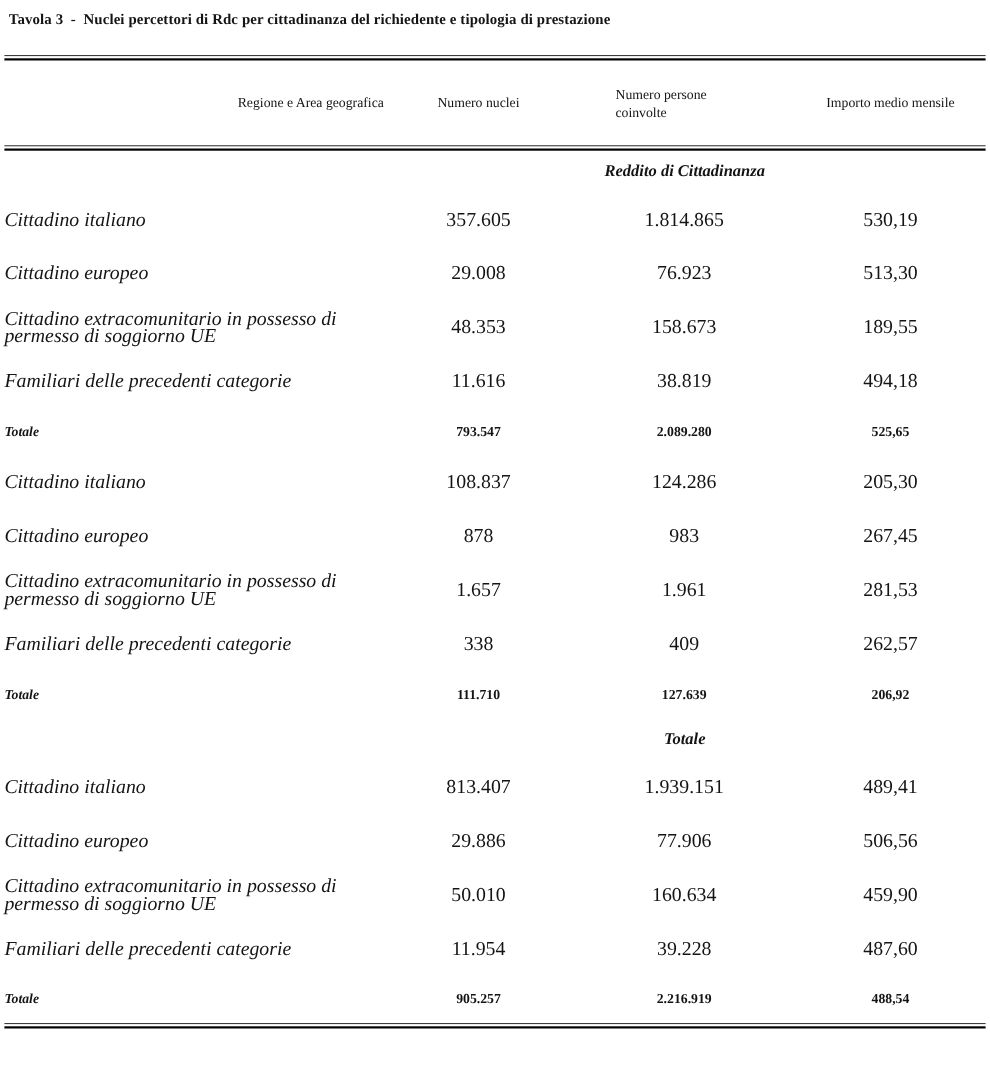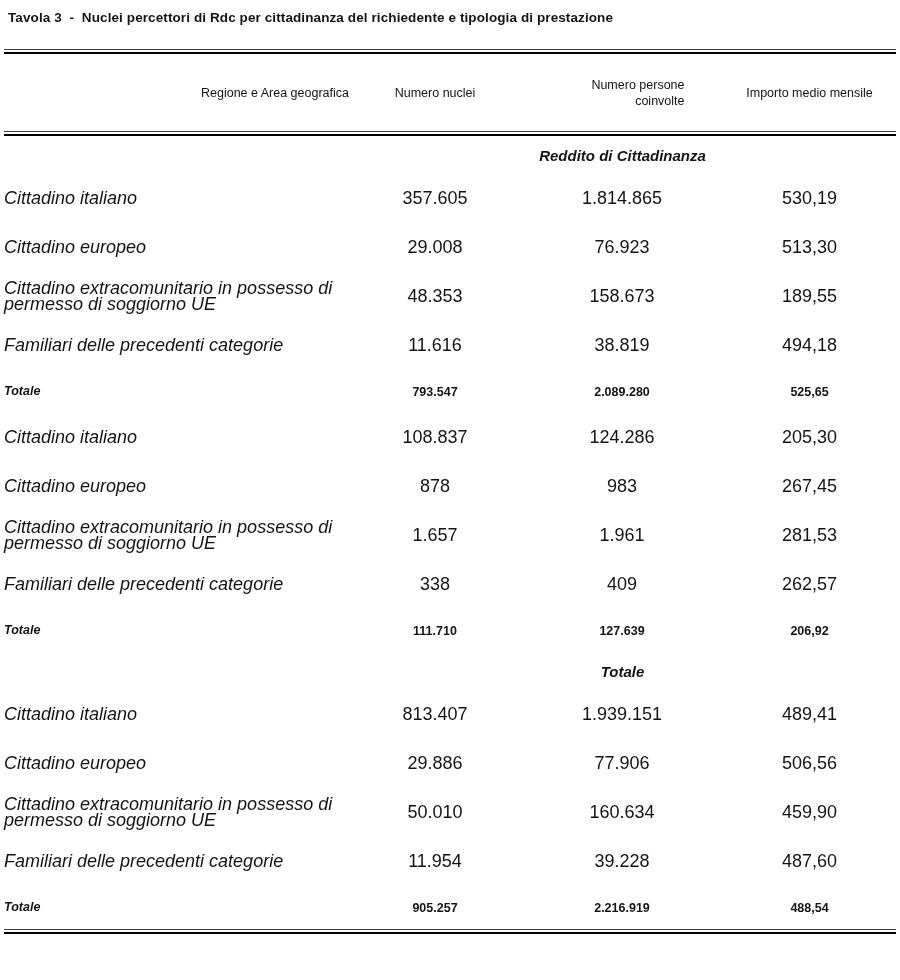--- a/index.html
+++ b/index.html
@@ -2,21 +2,21 @@
 <html><head>
 <meta charset="utf-8">
 <style>
   html, body { margin: 0; padding: 0; background: #ffffff; }
   .page {
     position: relative;
     width: 900px;
     height: 980px;
     background: #ffffff;
     color: #141414;
-    font-family: Liberation Sans, sans-serif;
+    font-family: Liberation Serif, serif;
     overflow: hidden;
     box-sizing: border-box;
   }
   .doc-title {
     padding: 10px 8px 0 8px;
     font-size: 13.5px;
     font-weight: bold;
     white-space: pre-wrap;
     letter-spacing: 0.1px;
   }
@@ -46,21 +46,21 @@
     font-size: 12.5px;
     font-weight: normal;
     text-align: center;
     color: #141414;
   }
   tr.colhead-row th.label-col { text-align: right; padding-left: 8px; }
   .narrow-head {
     display: inline-block;
     max-width: 125px;
     line-height: 16px;
-    text-align: right;
+    text-align: left;
   }
 
   
   tr.section-row td { height: 38px; }
   .section-title {
     text-align: center;
     font-size: 15px;
     font-weight: bold;
     font-style: italic;
   }

